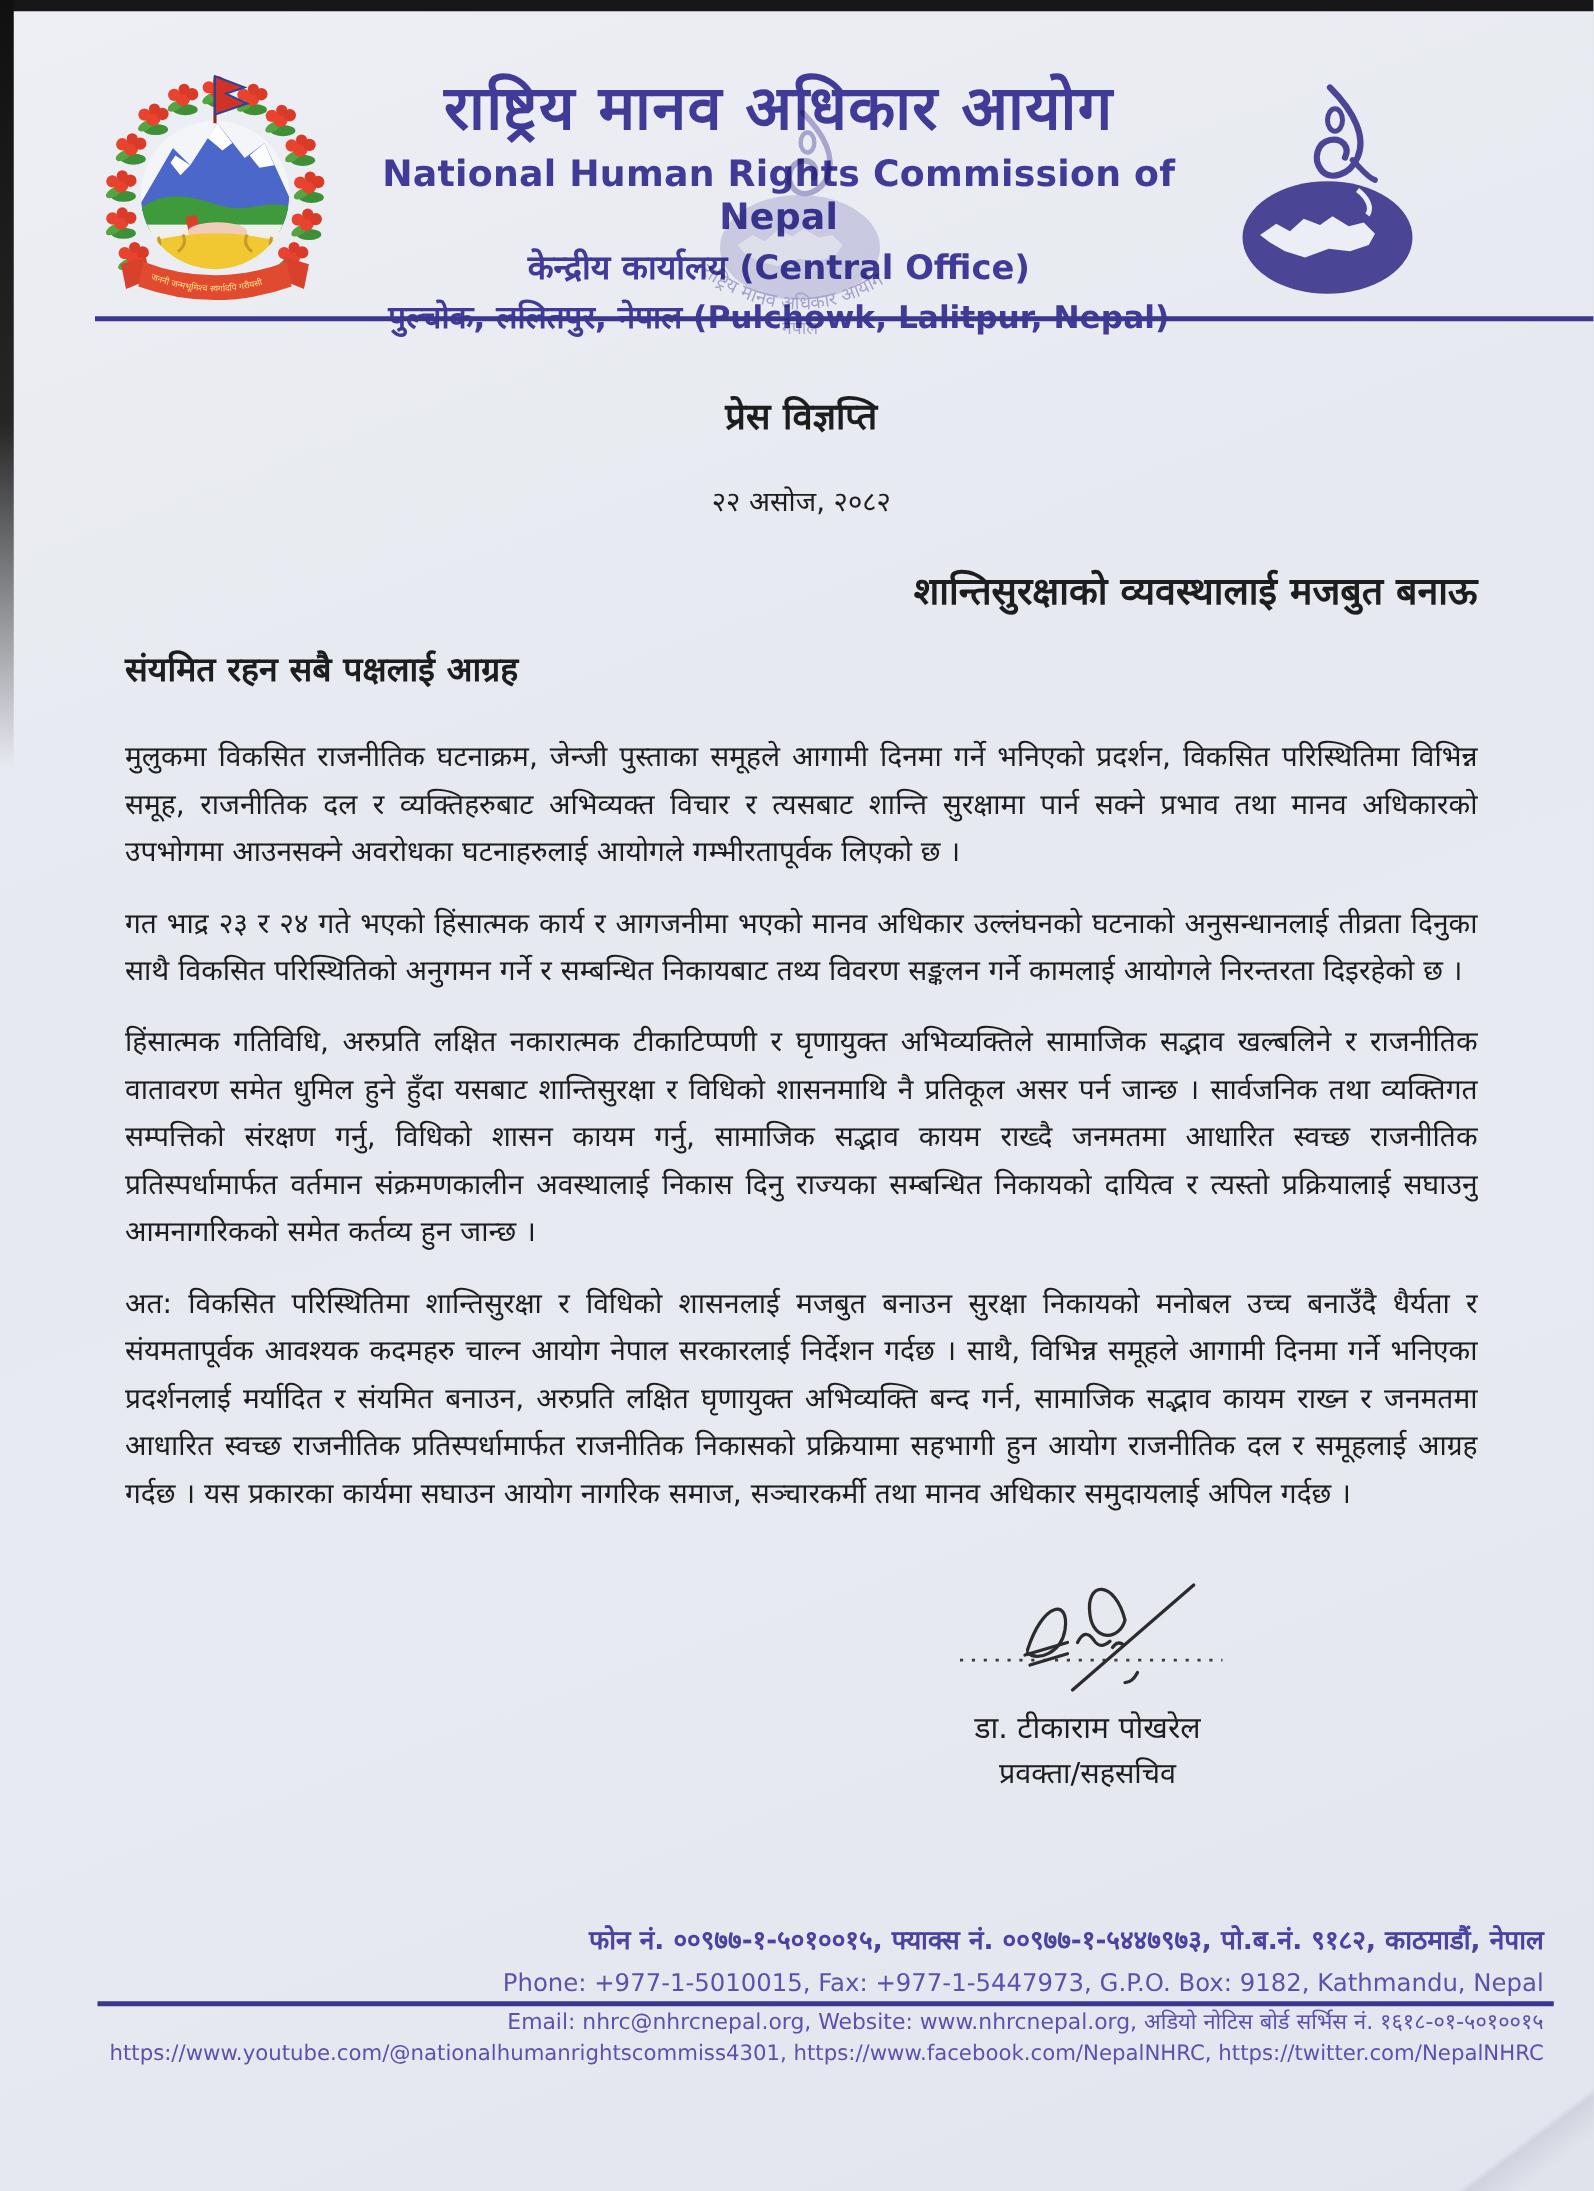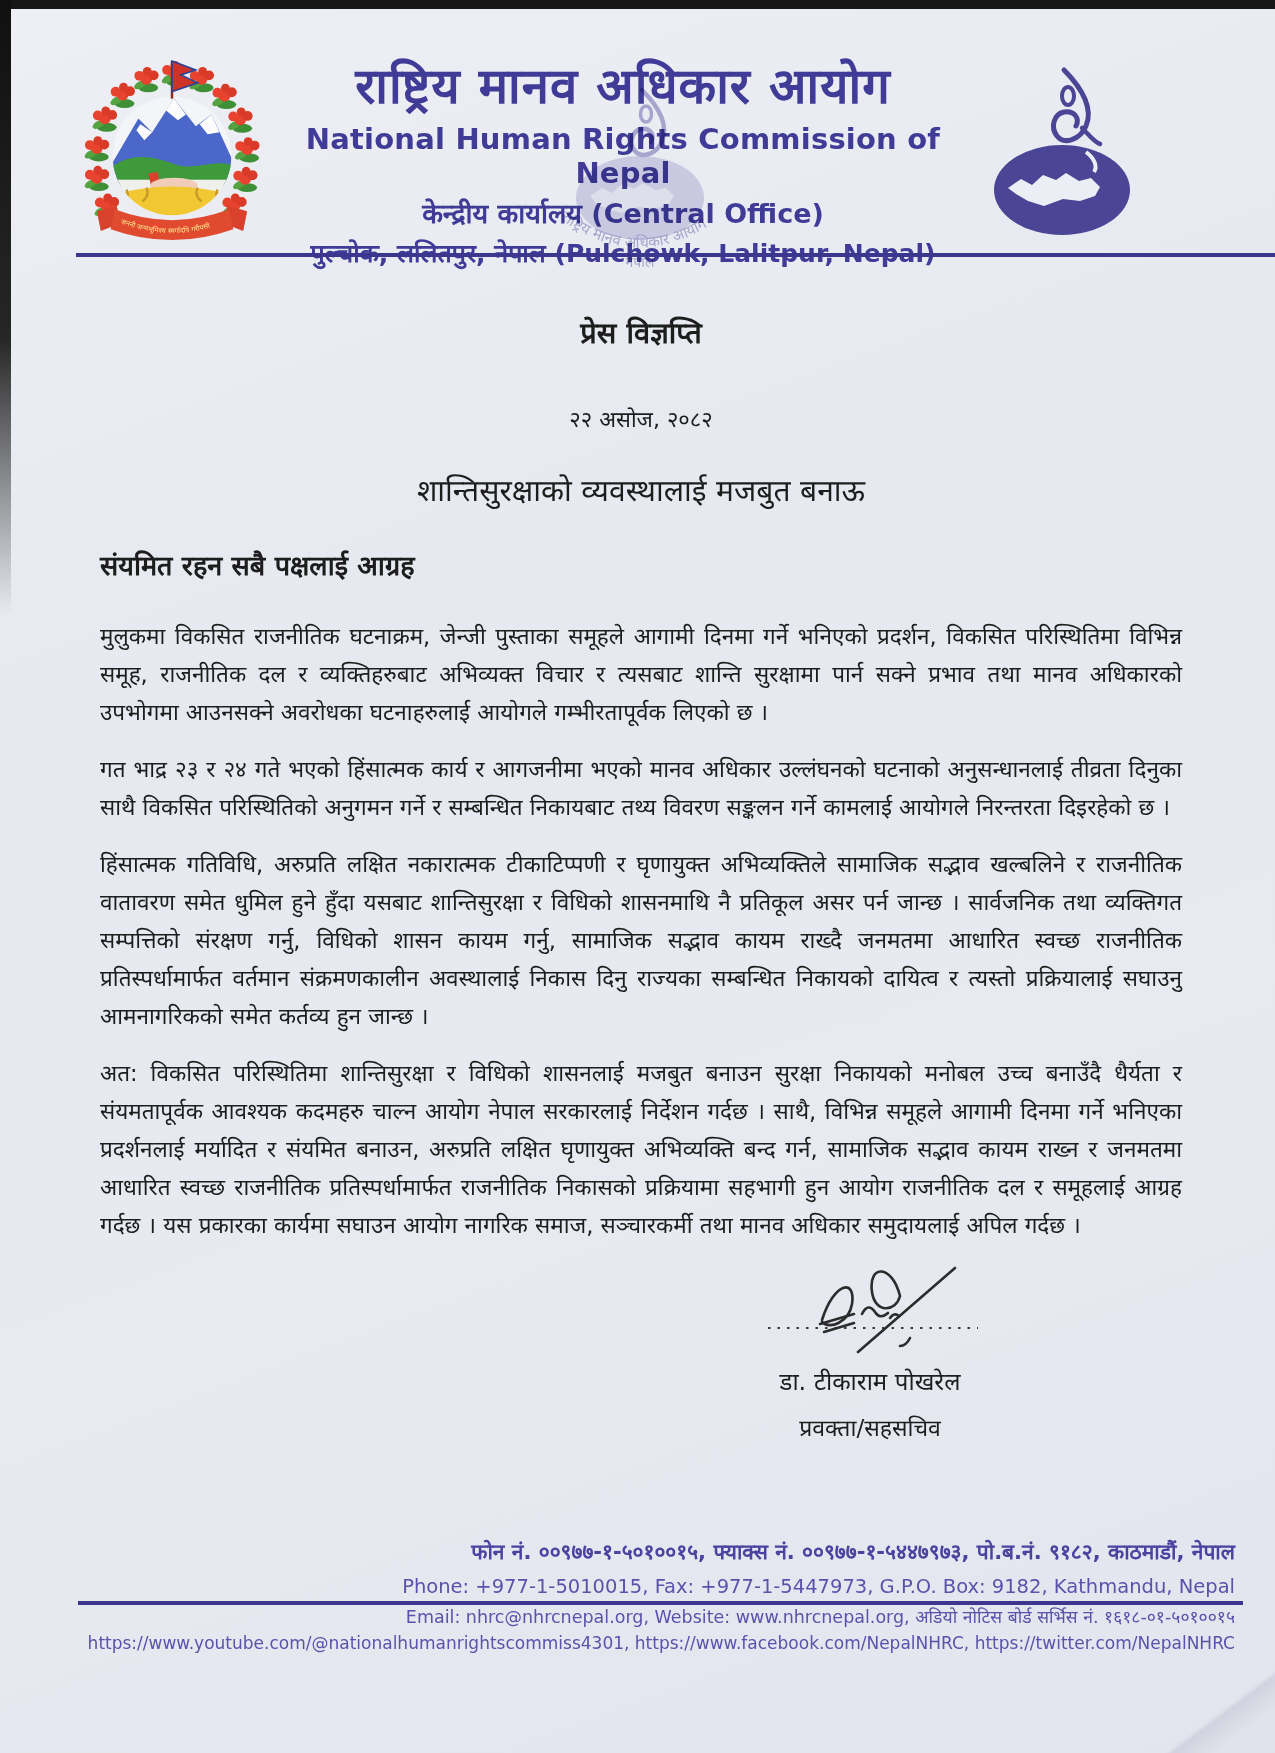--- a/index.html
+++ b/index.html
@@ -26,30 +26,30 @@
   .org-np { font-size:49px; font-weight:bold; letter-spacing:1px; line-height:1.1; }
   .org-en { font-size:29px; font-weight:bold; margin-top:8px; letter-spacing:.2px; }
   .office  { font-size:27px; font-weight:bold; margin-top:4px; }
   .address { font-size:25px; font-weight:bold; margin-top:4px; }
   .head-rule { position:absolute; top:253px; left:76px; right:0; height:4px; background:#3b378e; }
 
   .stamp { position:absolute; left:540px; top:86px; width:205px; opacity:.52; mix-blend-mode:multiply; }
 
   
   .content { position:absolute; left:100px; right:93px; top:312px; color:#1d1d1d; }
-  .doc-type { text-align:center; font-size:29px; font-weight:bold; margin-bottom:52px; }
+  .doc-type { text-align:center; font-size:29px; font-weight:bold; margin-bottom:34px; }
   .doc-date { text-align:center; font-size:22px; margin-bottom:36px;margin-top:12px; }
-  .doc-title { text-align:center; font-size:30px; font-weight:normal; margin-bottom:36px; }
+  .doc-title { text-align:right; font-size:30px; font-weight:bold; margin-bottom:24px; }
   .doc-subtitle { font-size:27px; font-weight:bold; margin-bottom:34px; }
   .para { font-size:22.5px; line-height:38px; text-align:justify; margin-bottom:19px; }
 
   
   .sig-block { position:absolute; left:700px; top:1262px; width:340px; text-align:center; color:#1d1d1d; }
   .sig-name { font-size:24px; margin-top:2px; }
-  .sig-role { font-size:23px; margin-top:14px; }
+  .sig-role { font-size:23px; margin-top:4px; }
 
   
   .foot-rule { position:absolute; top:1601px; left:78px; right:32px; height:4px; background:#3b378e; }
   .footer { position:absolute; left:40px; right:40px; top:1537px; text-align:right; }
   .f1 { color:#4a43a0; font-weight:bold; font-size:21px; margin-bottom:10px; }
   .f2 { color:#5a52ab; font-size:19.5px; margin-bottom:6px; }
   .f3 { color:#5a52ab; font-size:17.5px; margin-bottom:5px; }
   .f4 { color:#5a52ab; font-size:17px; }
 </style>
 </head>

